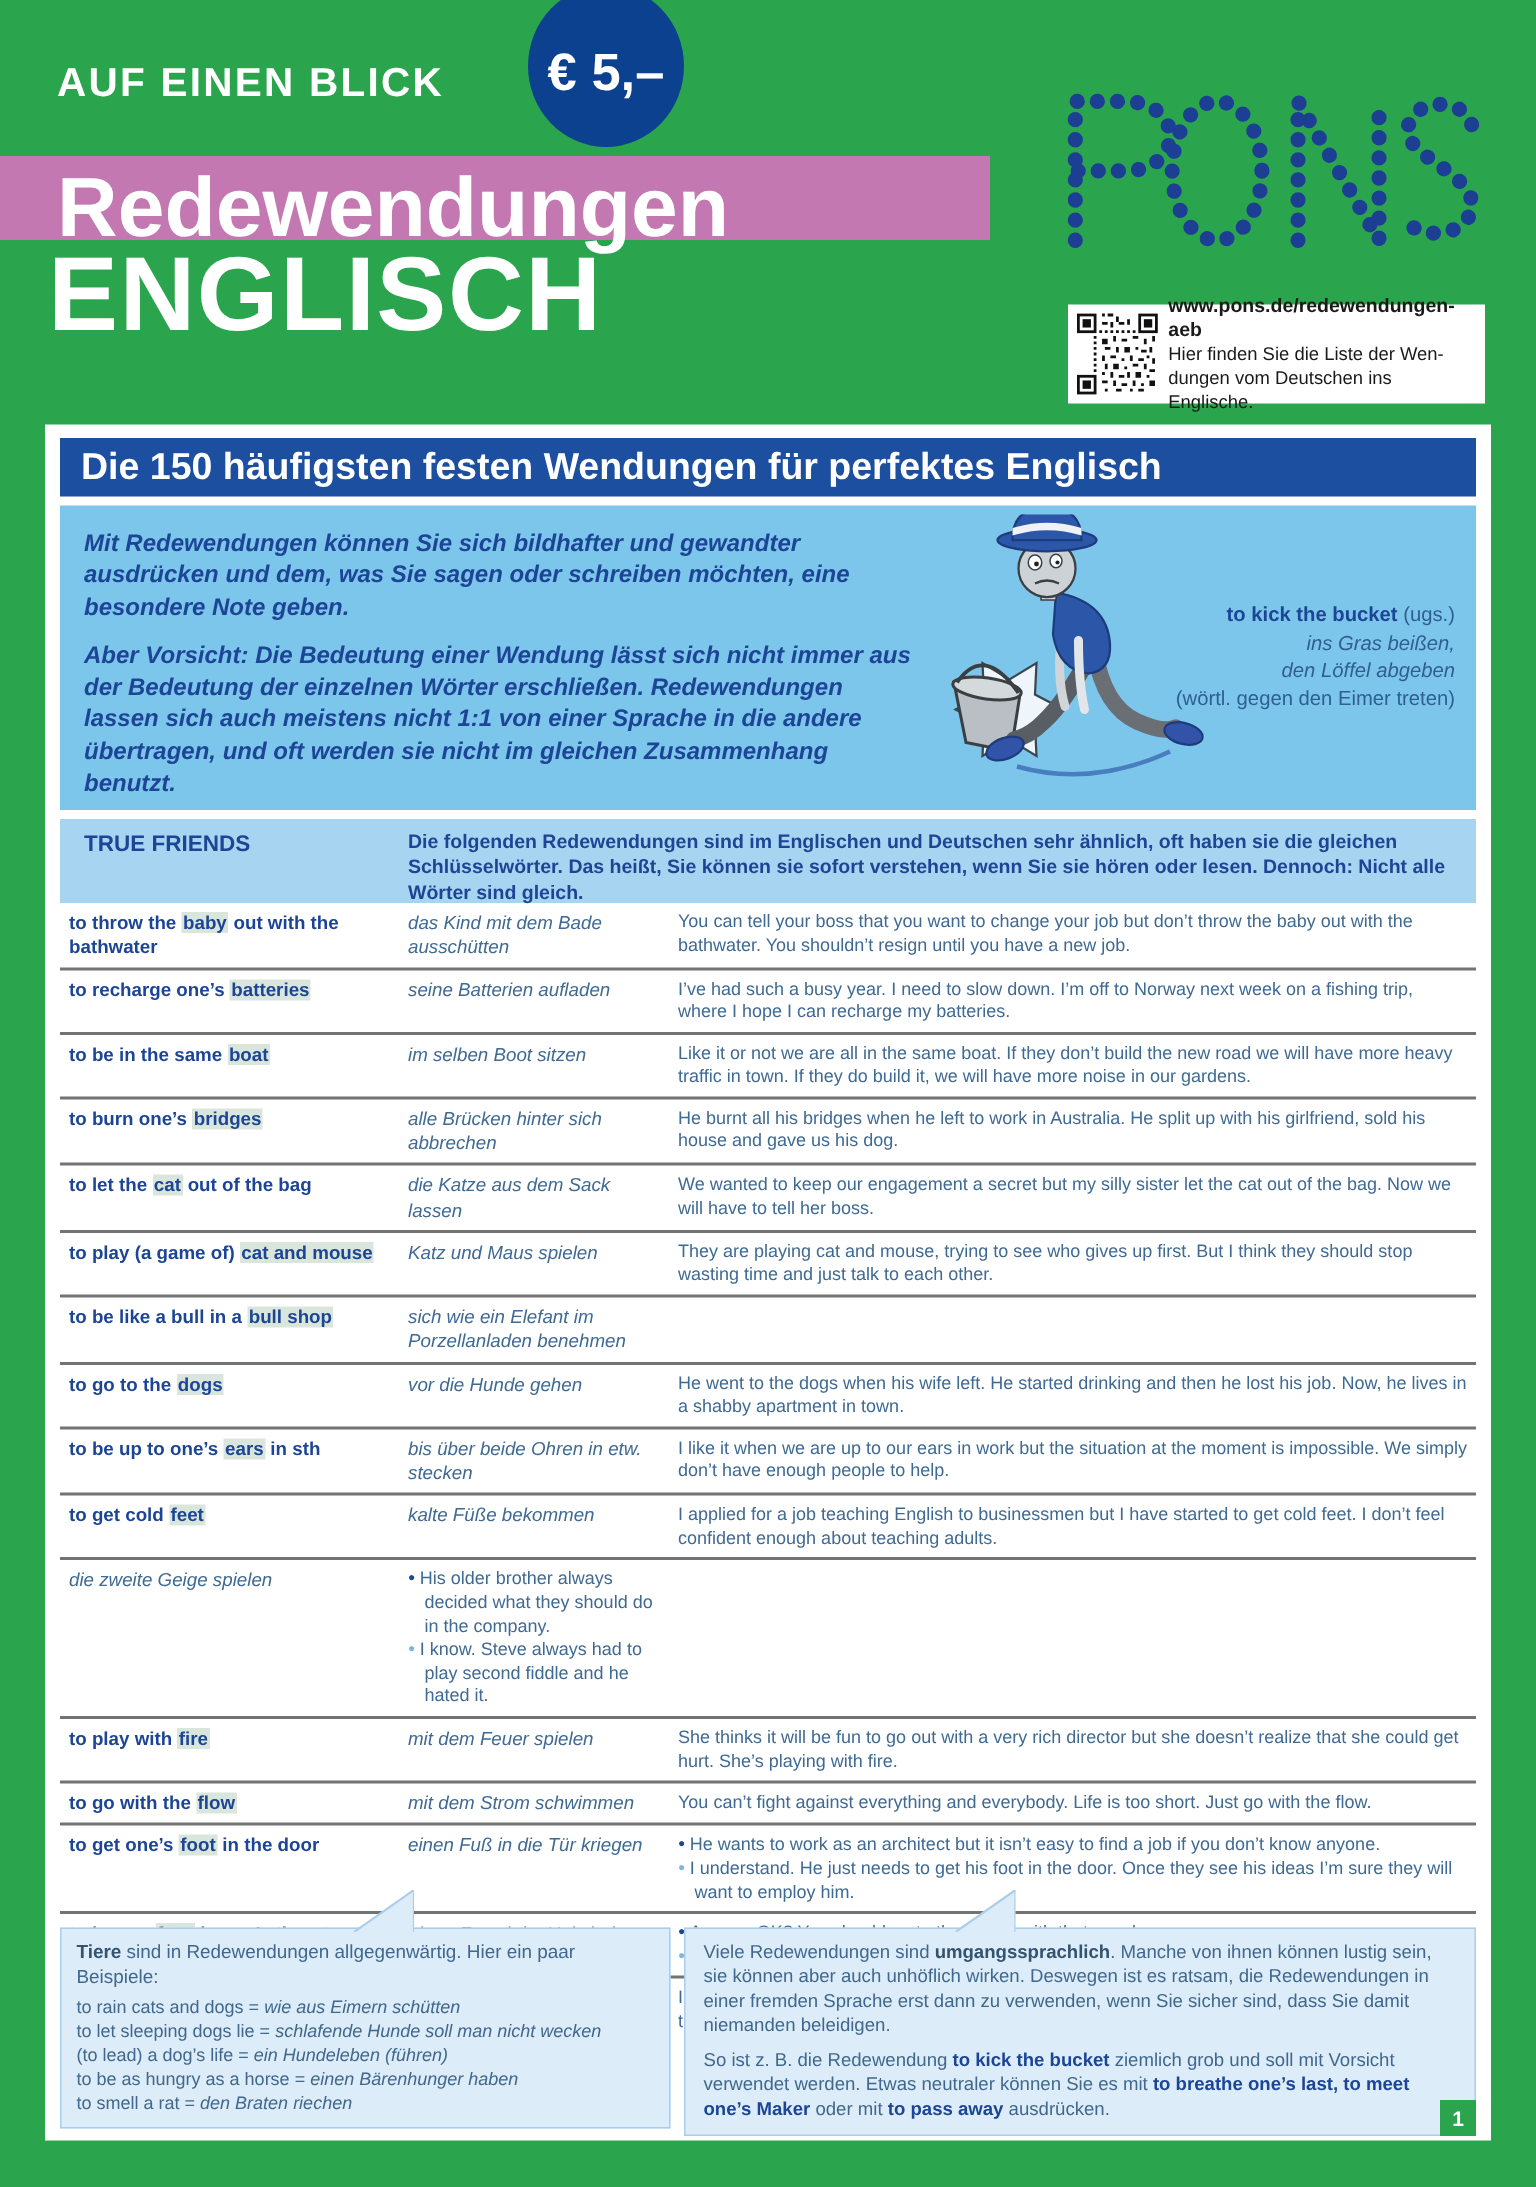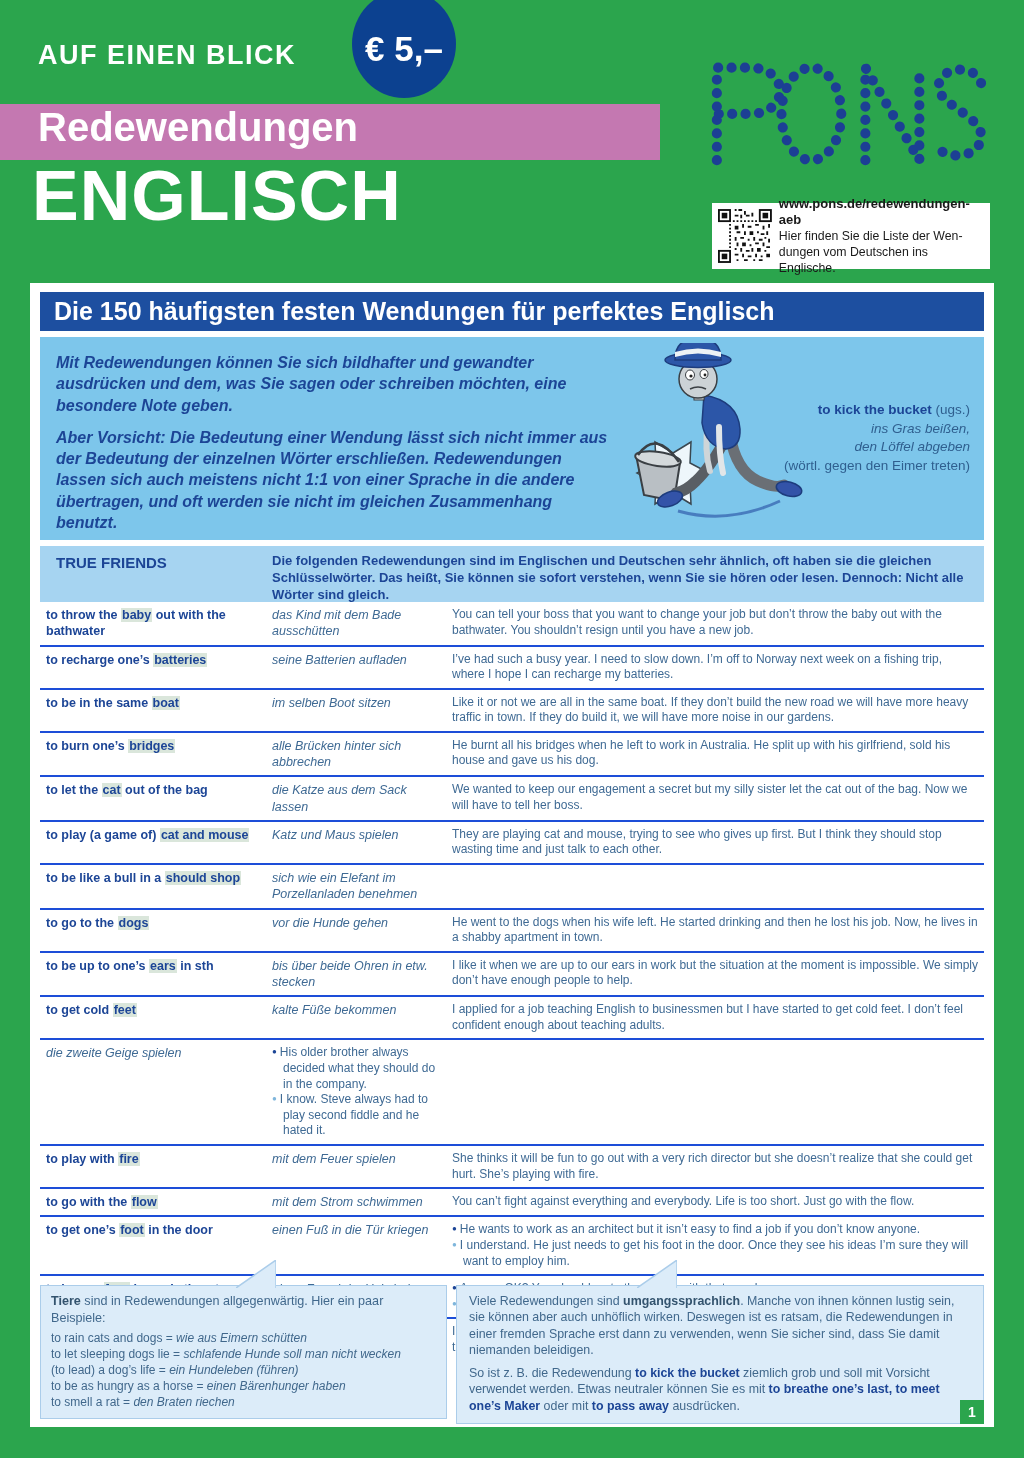--- a/index.html
+++ b/index.html
@@ -7,21 +7,21 @@
     width:1024px; height:1458px;
     background:#2ba54d;
     font-family:"Liberation Sans", sans-serif;
     position:relative; overflow:hidden;
   }
   .tagline { position:absolute; left:38px; top:40px; color:#fff; font-size:27px; font-weight:bold; letter-spacing:1.5px; }
   .price { position:absolute; left:352px; top:-10px; width:104px; height:108px; background:#0c4190; border-radius:50%;
            color:#fff; font-weight:bold; font-size:35px; display:flex; align-items:center; justify-content:center;
            padding-top:10px; box-sizing:border-box; }
   .pinkbar { position:absolute; left:0; top:104px; width:660px; height:56px; background:#c478b1; }
-  .pinkbar span { position:absolute; left:38px; top:1px; font-size:40px; font-weight:bold; color:#fff; }
+  .pinkbar span { position:absolute; left:38px; top:1px; font-size:56px; font-weight:bold; color:#fff; }
   .biglang { position:absolute; left:32px; top:156px; font-size:70px; font-weight:bold; color:#fff; letter-spacing:1px; }
   .pons { position:absolute; left:703px; top:58px; }
   .qr-box { position:absolute; left:712px; top:203px; width:278px; height:66px; background:#fff;
             display:flex; align-items:center; gap:7px; padding:4px 6px; box-sizing:border-box; }
   .qr-text { font-size:12.3px; color:#1a1a1a; line-height:1.28; }
   .qr-text .u { font-weight:bold; font-size:13px; }
 
   .panel { position:absolute; left:30px; top:283px; width:964px; height:1144px; background:#fff; }
   .titlebar { position:absolute; left:10px; top:9px; width:944px; height:39px; background:#1d4fa0; box-sizing:border-box; }
   .titlebar span { display:block; padding:5px 0 0 14px; color:#fff; font-size:25px; font-weight:bold; }
@@ -34,21 +34,21 @@
   .cap-idiom { font-weight:bold; color:#1c4596; }
   .it { font-style:italic; }
 
   .band { position:absolute; left:10px; top:263px; width:944px; height:56px; background:#a6d4f1; display:grid;
           grid-template-columns:232px 1fr; box-sizing:border-box; }
   .band-label { padding:8px 0 0 16px; font-size:15px; font-weight:bold; color:#1c4596; }
   .band-desc { padding:6px 12px 0 0; font-size:13px; font-weight:bold; color:#1c4596; line-height:1.32; }
 
   .tbl { position:absolute; left:10px; top:319px; width:944px; }
   .row { display:grid; grid-template-columns:218px 172px 1fr; column-gap:8px; padding:5px 4px 5px 6px;
-         border-bottom:2px solid #1d4ed8; }
+         border-bottom:2px solid #737373; }
   .row:last-child { border-bottom:none; }
   .term { font-size:12.5px; font-weight:bold; color:#1c4596; line-height:1.3; }
   .hl { background:#dae6db; padding:0 1px; }
   .german { font-size:12.5px; font-style:italic; color:#3f6a94; line-height:1.3; }
   .example { font-size:12px; color:#3f6a94; line-height:1.3; padding-right:2px; }
   .dline { padding-left:11px; text-indent:-11px; }
   .bullet { font-size:8px; vertical-align:2px; margin-right:3px; font-style:normal; }
   .bullet.a { color:#1c4596; } .bullet.b { color:#7fb6dc; }
 
   .callout { position:absolute; top:1002px; background:#dcecf9; border:1px solid #abcdea; box-sizing:border-box; color:#41688c; }
@@ -193,21 +193,21 @@
         <div class="term">to let the <span class="hl">cat</span> out of the bag</div>
         <div class="german">die Katze aus dem Sack lassen</div>
         <div class="example">We wanted to keep our engagement a secret but my silly sister let the cat out of the bag. Now we will have to tell her boss.</div>
       </div>
       <div class="row">
         <div class="term">to play (a game of) <span class="hl">cat and mouse</span></div>
         <div class="german">Katz und Maus spielen</div>
         <div class="example">They are playing cat and mouse, trying to see who gives up first. But I think they should stop wasting time and just talk to each other.</div>
       </div>
       <div class="row">
-        <div class="term">to be like a bull in a <span class="hl">should shop</span></div>
+        <div class="term">to be like a bull in a <span class="hl">bull shop</span></div>
         <div class="german">sich wie ein Elefant im Porzellanladen benehmen</div>
       </div>
       <div class="row">
         <div class="term">to go to the <span class="hl">dogs</span></div>
         <div class="german">vor die Hunde gehen</div>
         <div class="example">He went to the dogs when his wife left. He started drinking and then he lost his job. Now, he lives in a shabby apartment in town.</div>
       </div>
       <div class="row">
         <div class="term">to be up to one’s <span class="hl">ears</span> in sth</div>
         <div class="german">bis über beide Ohren in etw. stecken</div>

